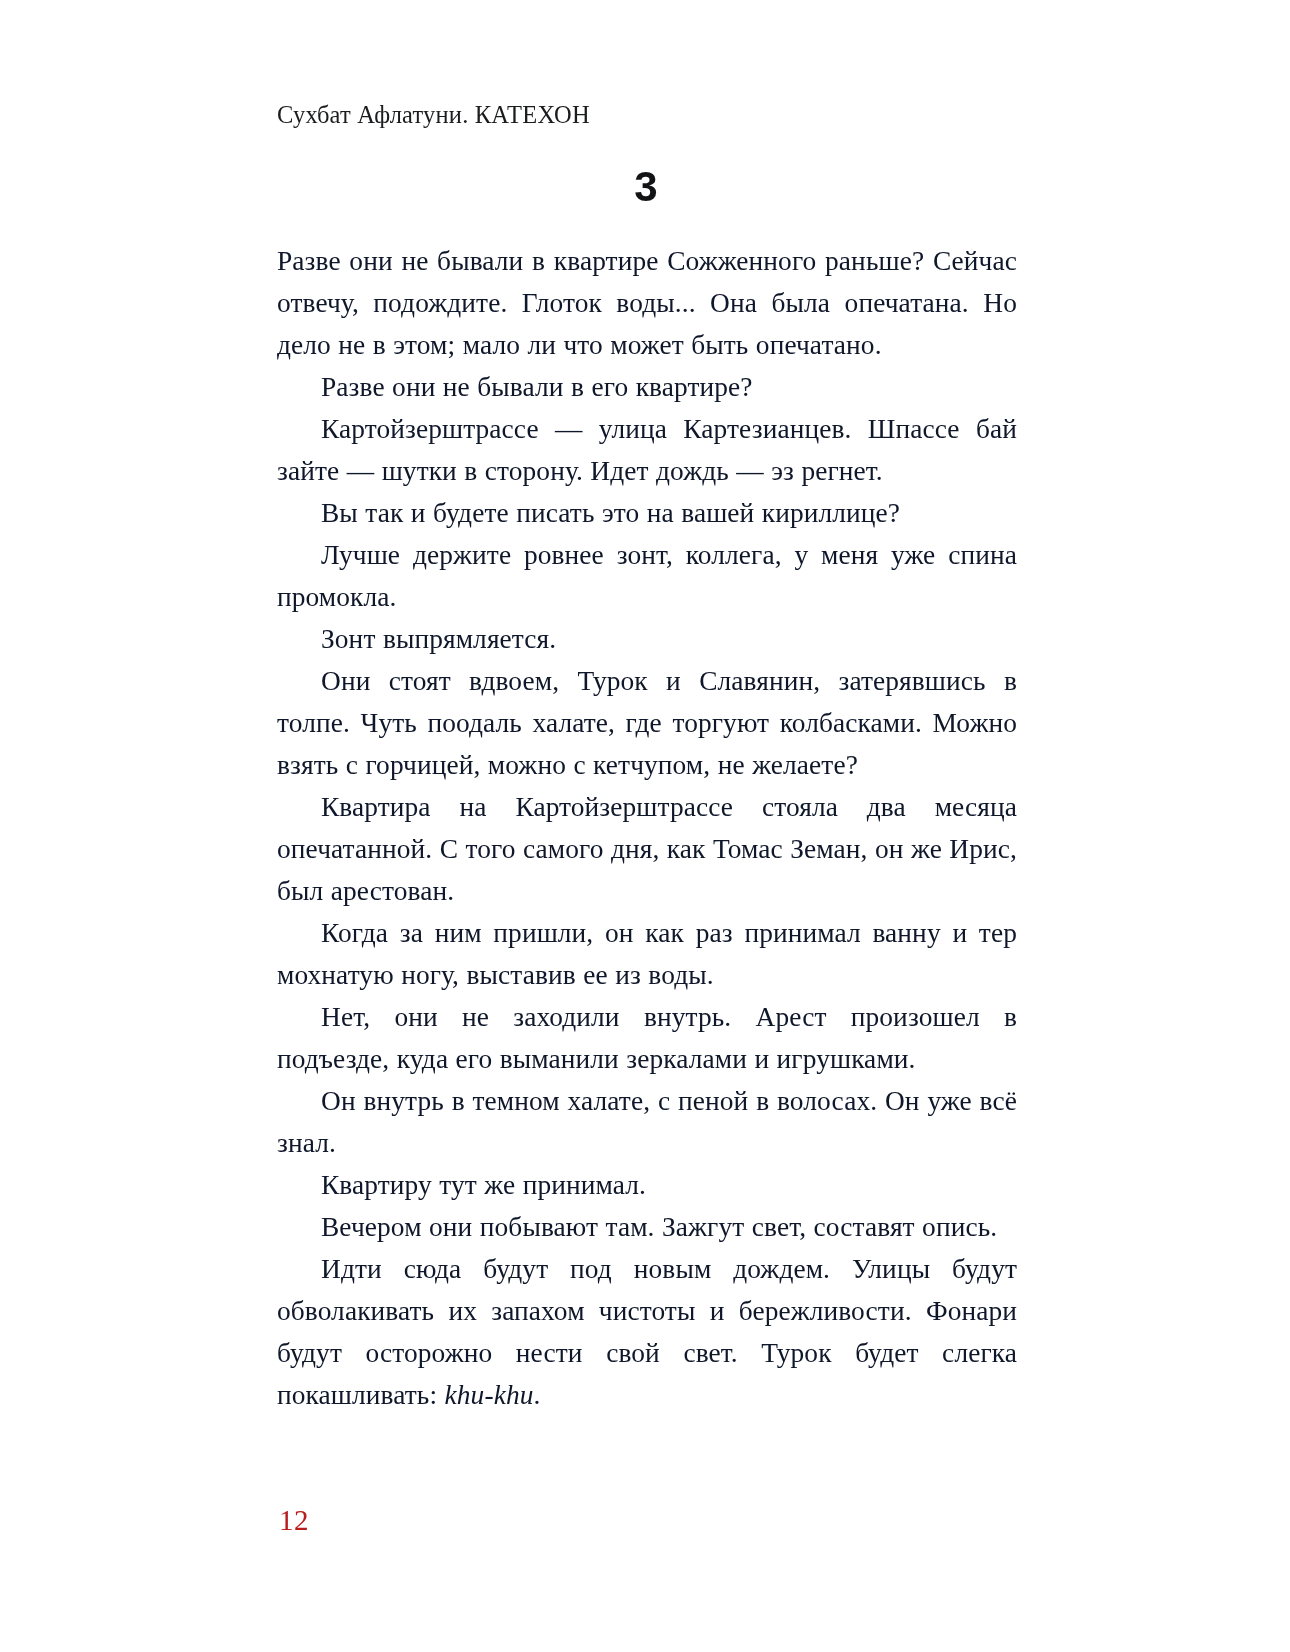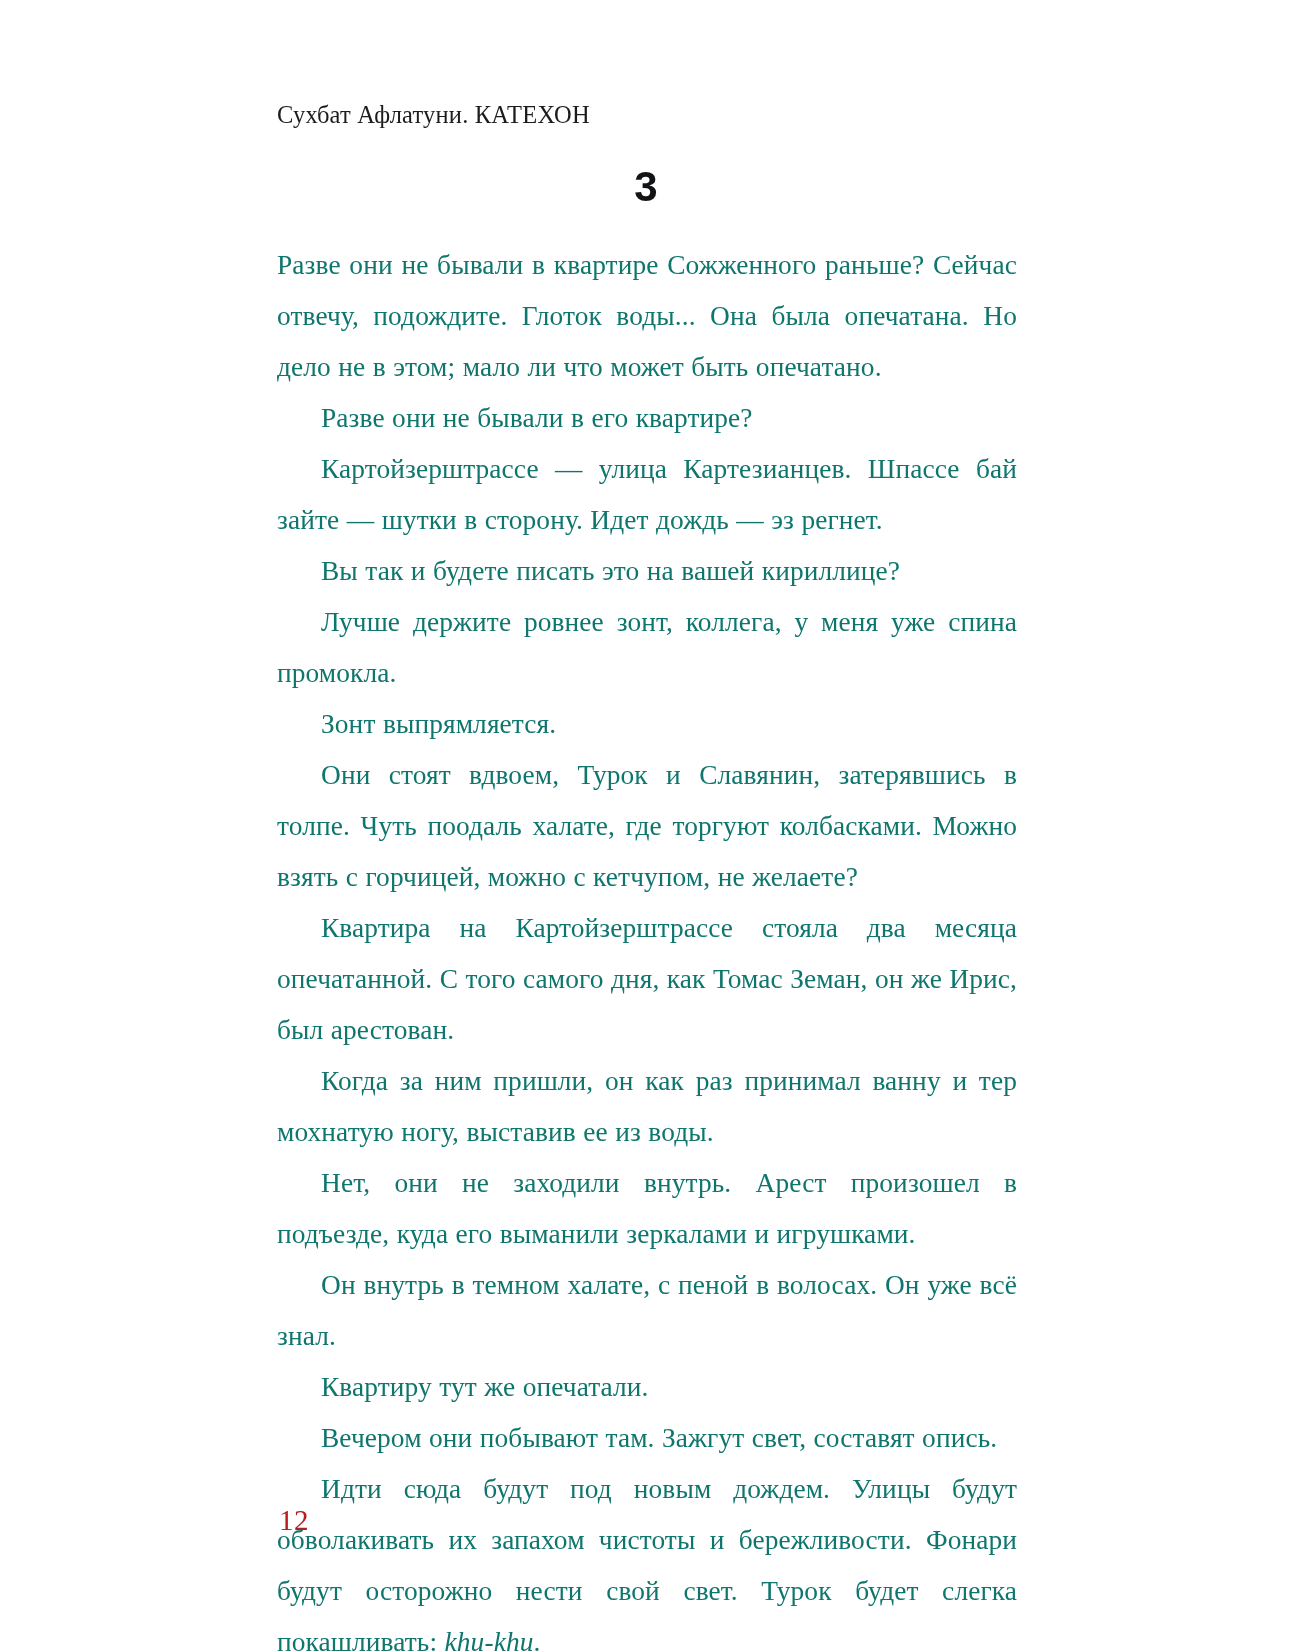--- a/index.html
+++ b/index.html
@@ -52,26 +52,26 @@
   .textblock {
     position: absolute;
     left: 148px;
     top: 232px;
     width: 740px;
   }
 
   .para {
     margin: 0;
     font-size: 27.4px;
-    line-height: 51px;
+    line-height: 42px;
     text-align: justify;
     text-align-last: left;
     letter-spacing: 0.1px;
     word-spacing: 0.5px;
-    color: #0f766e;
+    color: #0f172a;
     hyphens: manual;
   }
 
   .para.indent {
     text-indent: 44px;
   }
 
   .para i, .para em {
     font-style: italic;
   }
@@ -102,21 +102,21 @@
     <p class="para indent">Разве они не бывали в его квартире?</p>
     <p class="para indent">Картойзерштрассе — улица Картезианцев. Шпас­се бай зайте — шутки в сторону. Идет дождь — эз регнет.</p>
     <p class="para indent">Вы так и будете писать это на вашей кириллице?</p>
     <p class="para indent">Лучше держите ровнее зонт, коллега, у меня уже спина промокла.</p>
     <p class="para indent">Зонт выпрямляется.</p>
     <p class="para indent">Они стоят вдвоем, Турок и Славянин, затеряв­шись в толпе. Чуть поодаль халате, где торгуют колбасками. Можно взять с горчицей, можно с кет­чупом, не желаете?</p>
     <p class="para indent">Квартира на Картойзерштрассе стояла два меся­ца опечатанной. С того самого дня, как Томас Земан, он же Ирис, был арестован.</p>
     <p class="para indent">Когда за ним пришли, он как раз принимал ванну и тер мохнатую ногу, выставив ее из воды.</p>
     <p class="para indent">Нет, они не заходили внутрь. Арест произошел в подъезде, куда его выманили зеркалами и игруш­ками.</p>
     <p class="para indent">Он внутрь в темном халате, с пеной в волосах. Он уже всё знал.</p>
-    <p class="para indent">Квартиру тут же опечатали.</p>
+    <p class="para indent">Квартиру тут же принимал.</p>
     <p class="para indent">Вечером они побывают там. Зажгут свет, соста­вят опись.</p>
 
     <p class="para indent"><span>Идти сюда будут под новым дождем. Улицы будут обволакивать их запахом чистоты и бережливости. Фонари будут осторожно нести свой свет. Турок бу­дет слегка покашливать: </span><i>khu-khu</i><span>.</span></p>
 
   </div>
 
   <div class="folio">12</div>
 
 </div>
 

